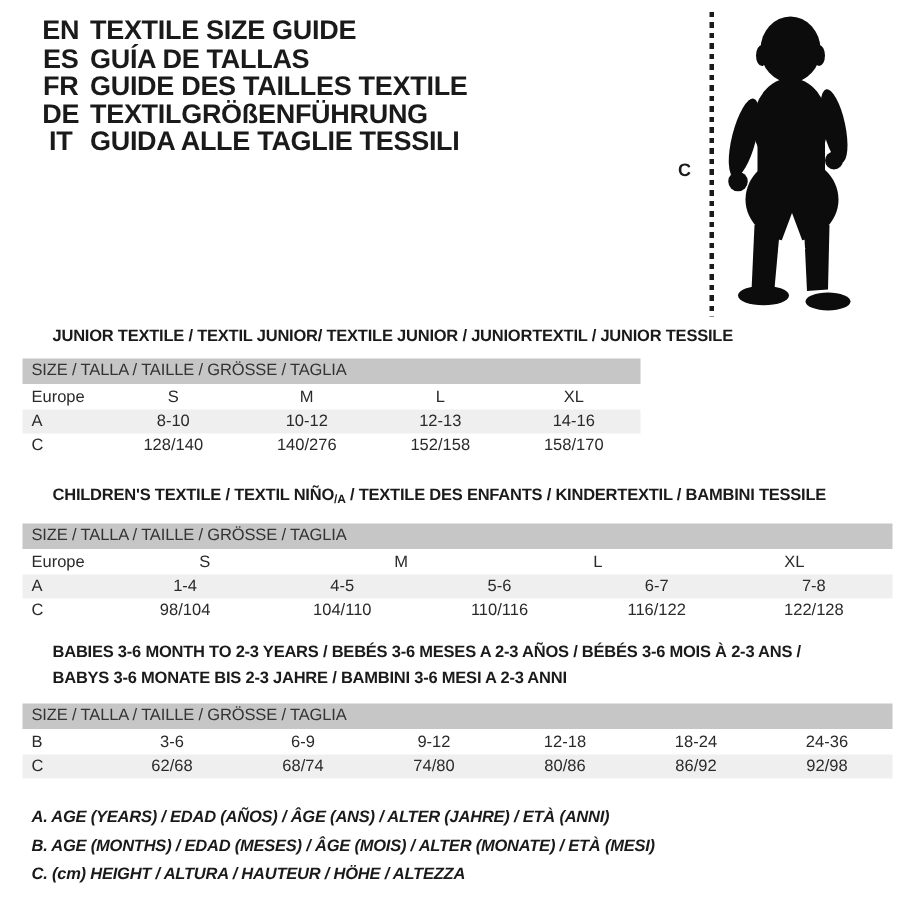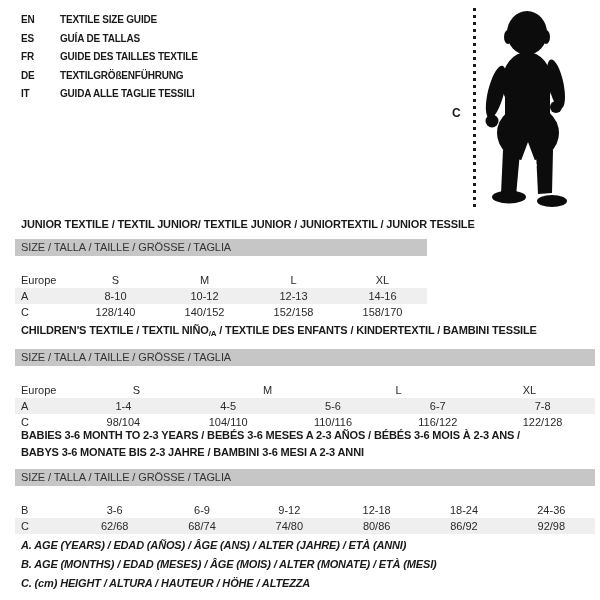--- a/index.html
+++ b/index.html
@@ -7,41 +7,41 @@
   .page {
     position:relative;
     width:600px; height:600px;
     background:#fff;
     font-family:"Liberation Sans", sans-serif;
     color:#1a1a1a;
     overflow:hidden;
   }
   
   .lang-block { position:absolute; left:21px; top:11px; }
-  .lang-row { display:flex; font-weight:bold; font-size:10px; line-height:18.6px; letter-spacing:-0.2px; }
+  .lang-row { display:flex; font-weight:bold; font-size:18px; line-height:18.6px; letter-spacing:-0.2px;text-align:center; }
   .lang-code { width:39px; }
   
   .dotted-line {
     position:absolute; left:473px; top:8px; width:3px; height:203px;
     background:repeating-linear-gradient(to bottom, #1a1a1a 0 3.5px, transparent 3.5px 7px);
   }
   .c-label { position:absolute; left:452px; top:106px; font-weight:bold; font-size:12px; }
   .baby-svg { position:absolute; left:475px; top:0; }
   
   .sec-title {
-    position:absolute; left:21px;
+    position:absolute; left:35px;
     font-weight:bold; font-size:11px; letter-spacing:-0.15px; line-height:17px;
     white-space:nowrap;
   }
   .sub { font-size:8px; vertical-align:-2px; }
   
   .size-table { position:absolute; left:15px; font-size:11px; color:#2a2a2a; }
   .bar {
     background:#c6c6c6; height:17px; line-height:17px;
-    padding-left:6px; color:#333; margin-bottom:16px;
+    padding-left:6px; color:#333; margin-bottom:1px;
     letter-spacing:-0.1px;
   }
   .trow { display:flex; height:16px; line-height:16px; }
   .trow.alt { background:#efefef; }
   .lbl { width:56px; padding-left:6px; }
   .cell { flex:1; text-align:center; }
   .t1 { width:412px; }
   .t2, .t3 { width:580px; }
   
   .footnotes { position:absolute; left:21px; top:536px;font-style:italic; }
@@ -119,21 +119,21 @@
     <div class="trow alt">
       <span class="lbl">A</span>
       <span class="cell">8-10</span>
       <span class="cell">10-12</span>
       <span class="cell">12-13</span>
       <span class="cell">14-16</span>
     </div>
     <div class="trow">
       <span class="lbl">C</span>
       <span class="cell">128/140</span>
-      <span class="cell">140/152</span>
+      <span class="cell">140/276</span>
       <span class="cell">152/158</span>
       <span class="cell">158/170</span>
     </div>
   </div>
 
   <div class="sec-title" style="top:322px"><span>CHILDREN'S TEXTILE / TEXTIL NIÑO</span><span class="sub">/A</span><span> / TEXTILE DES ENFANTS / KINDERTEXTIL / BAMBINI TESSILE</span></div>
   <div class="size-table t2" style="top:349px">
     <div class="bar">SIZE / TALLA / TAILLE / GRÖSSE / TAGLIA</div>
     <div class="trow">
       <span class="lbl">Europe</span>

